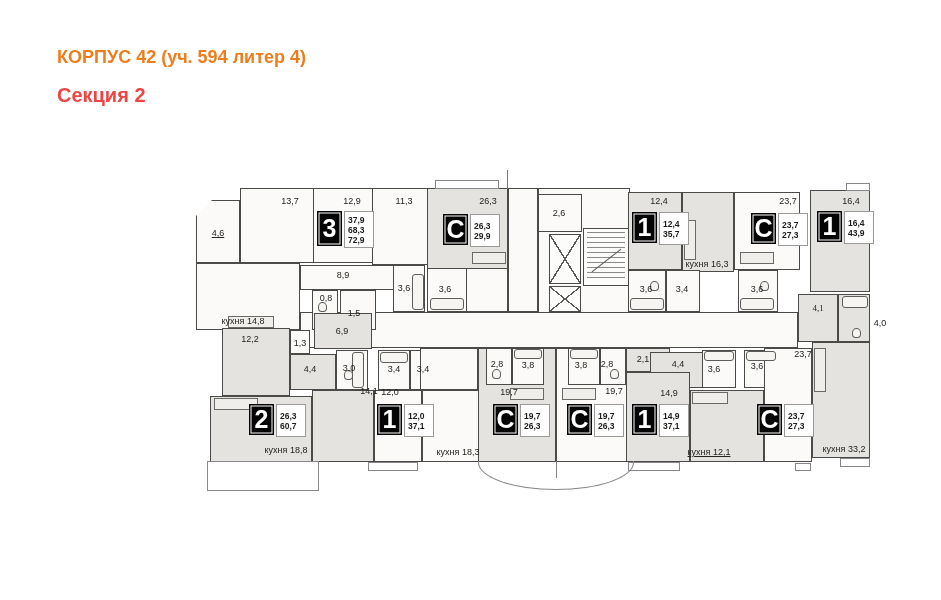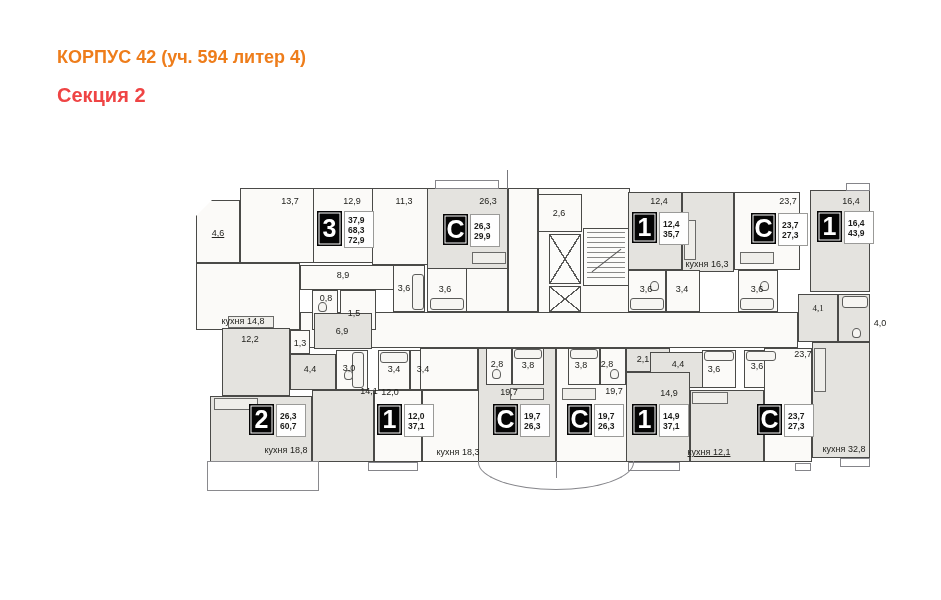--- a/index.html
+++ b/index.html
@@ -170,21 +170,21 @@
       <div class="plabel" style="left: 614px; top: 391px;">19,7</div>
       <div class="plabel" style="left: 643px; top: 359px;">2,1</div>
       <div class="plabel" style="left: 678px; top: 364px;">4,4</div>
       <div class="plabel" style="left: 714px; top: 369px;">3,6</div>
       <div class="plabel" style="left: 757px; top: 366px;">3,6</div>
       <div class="plabel" style="left: 669px; top: 393px;">14,9</div>
       <div class="plabel" style="left: 709px; top: 452px; text-decoration: underline;">кухня 12,1</div>
       <div class="plabel" style="left: 803px; top: 354px;">23,7</div>
       <div class="plabel" style="left: 818px; top: 308px; font-family: Liberation Serif, serif;">4,1</div>
       <div class="plabel" style="left: 856px; top: 323px; margin-left: 24px;">4,0</div>
-      <div class="plabel" style="left: 844px; top: 449px;">кухня 32,8</div>
+      <div class="plabel" style="left: 844px; top: 449px;">кухня 33,2</div>
       <div class="badge-group" style="left: 317px; top: 211px;">
         <div class="badge-box tall">3</div>
         <div class="badge-values tall">
           <div>37,9</div>
           <div>68,3</div>
           <div>72,9</div>
         </div>
       </div>
       <div class="badge-group" style="left: 443px; top: 214px;">
         <div class="badge-box">С</div>

